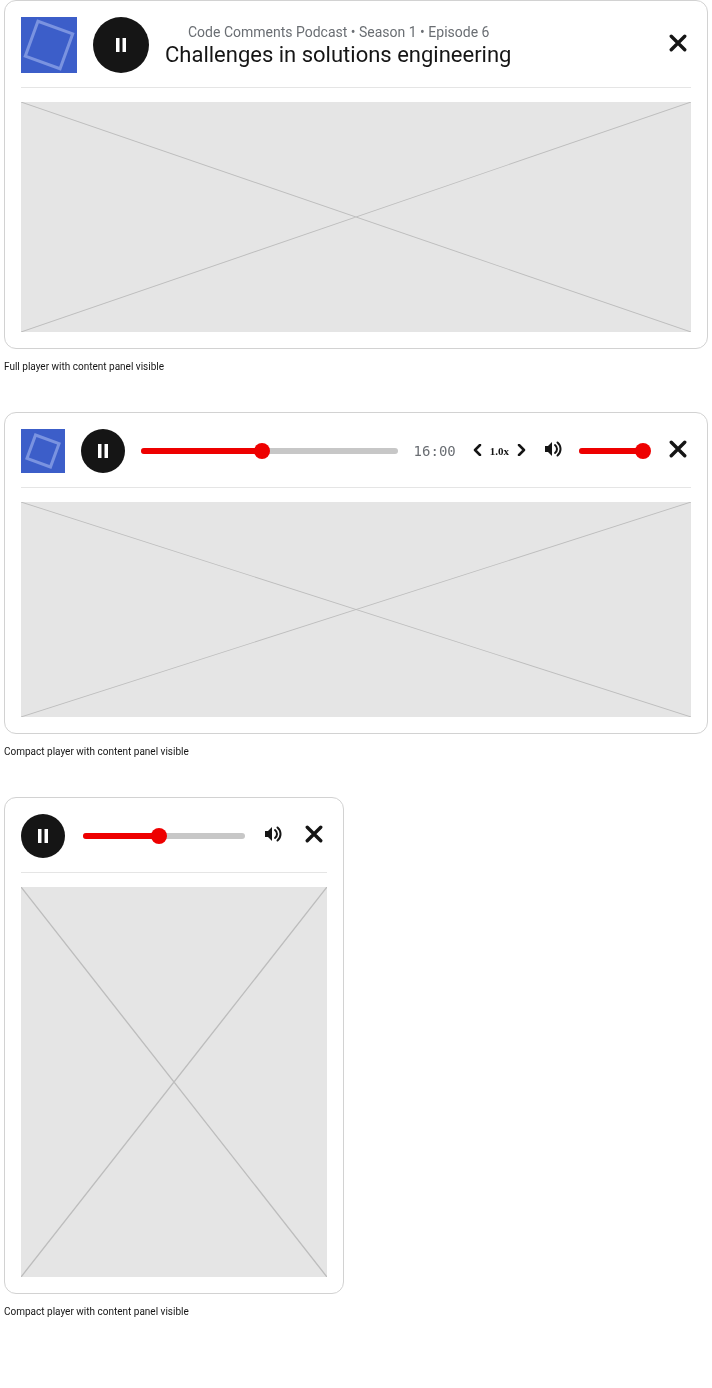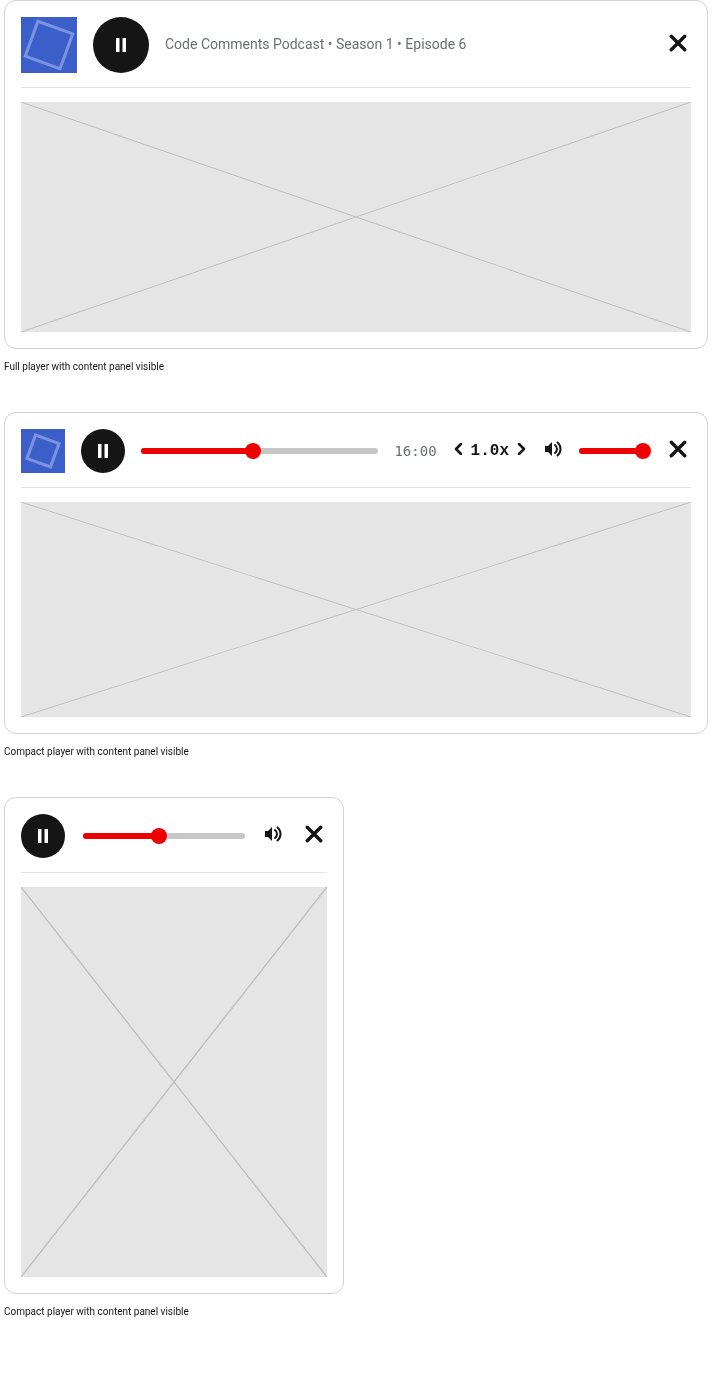--- a/index.html
+++ b/index.html
@@ -36,21 +36,21 @@
   .thumb-sm { width:44px; height:44px; flex:0 0 44px; }
   .play-btn {
     width:44px; height:44px; flex:0 0 44px;
     border-radius:50%; background:#151515; color:#fff;
     display:flex; align-items:center; justify-content:center;
     cursor:pointer;
   }
   .play-btn-lg { width:56px; height:56px; flex:0 0 56px; }
   .play-btn svg { width:16px; height:16px; fill:#fff; }
   .titles { flex:1; min-width:0; }
-  .meta { font-size:14px; color:#6a6e73; margin-bottom:2px; }
+  .meta { font-size:14px; color:#6a6e73; margin-bottom:2px;margin-left:23px; }
   .title { font-size:22px; font-weight:400; color:#151515; }
   .close-btn { cursor:pointer; padding:4px; }
   .close-btn svg { width:18px; height:18px; fill:#151515; }
   .divider { border:none; border-top:1px solid #e5e5e5; margin:14px 0; }
   .placeholder {
     width:100%; background:#e5e5e5; position:relative; overflow:hidden;
   }
   .placeholder svg { position:absolute; inset:0; width:100%; height:100%; }
   .ph-230 { height:230px; }
   .ph-215 { height:215px; }
@@ -67,21 +67,21 @@
   .slider .fill {
     position:absolute; left:0; top:0; bottom:0; background:#ee0000; border-radius:3px;
   }
   .slider .handle {
     position:absolute; top:50%; transform:translate(-50%,-50%);
     width:16px; height:16px; border-radius:50%; background:#ee0000;
   }
   .time { font-family:"Menlo","Consolas",monospace; font-size:14px; color:#6a6e73; }
   .speed {
     display:flex; align-items:center; gap:6px;
-    font-family:Liberation Mono, monospace; font-size:16px; font-weight:600;
+    font-family:Liberation Serif, serif; font-size:11px; font-weight:600;
   }
   .chev { cursor:pointer; }
   .chev svg { width:12px; height:12px; fill:#151515; }
   .vol-icon svg { width:20px; height:20px; fill:#151515; }
 
   .section2 { width:704px; }
   .section3 .card { width:340px; }
   .section3 .compact-row { gap:18px; }
 </style>
 </head>
@@ -90,20 +90,21 @@
 <div class="card">
   <div class="full-header">
     <div class="thumb"></div>
     <div class="play-btn play-btn-lg">
       <svg viewBox="0 0 16 16">
           <path d="M3 1h3.5v14H3zM9.5 1H13v14H9.5z"></path>
         </svg>
     </div>
     <div class="titles">
       <div class="meta">Code Comments Podcast • Season 1 • Episode 6</div>
+      <div class="title">Challenges in solutions engineering</div>
     </div>
     <div class="close-btn">
       <svg viewBox="0 0 16 16">
           <path d="M2 2l12 12M14 2L2 14" stroke="#151515" stroke-width="3" fill="none" stroke-linecap="round"></path>
         </svg>
     </div>
   </div>
   <hr class="divider">
   <div class="placeholder ph-230">
     <svg viewBox="0 0 100 100" preserveAspectRatio="none">

